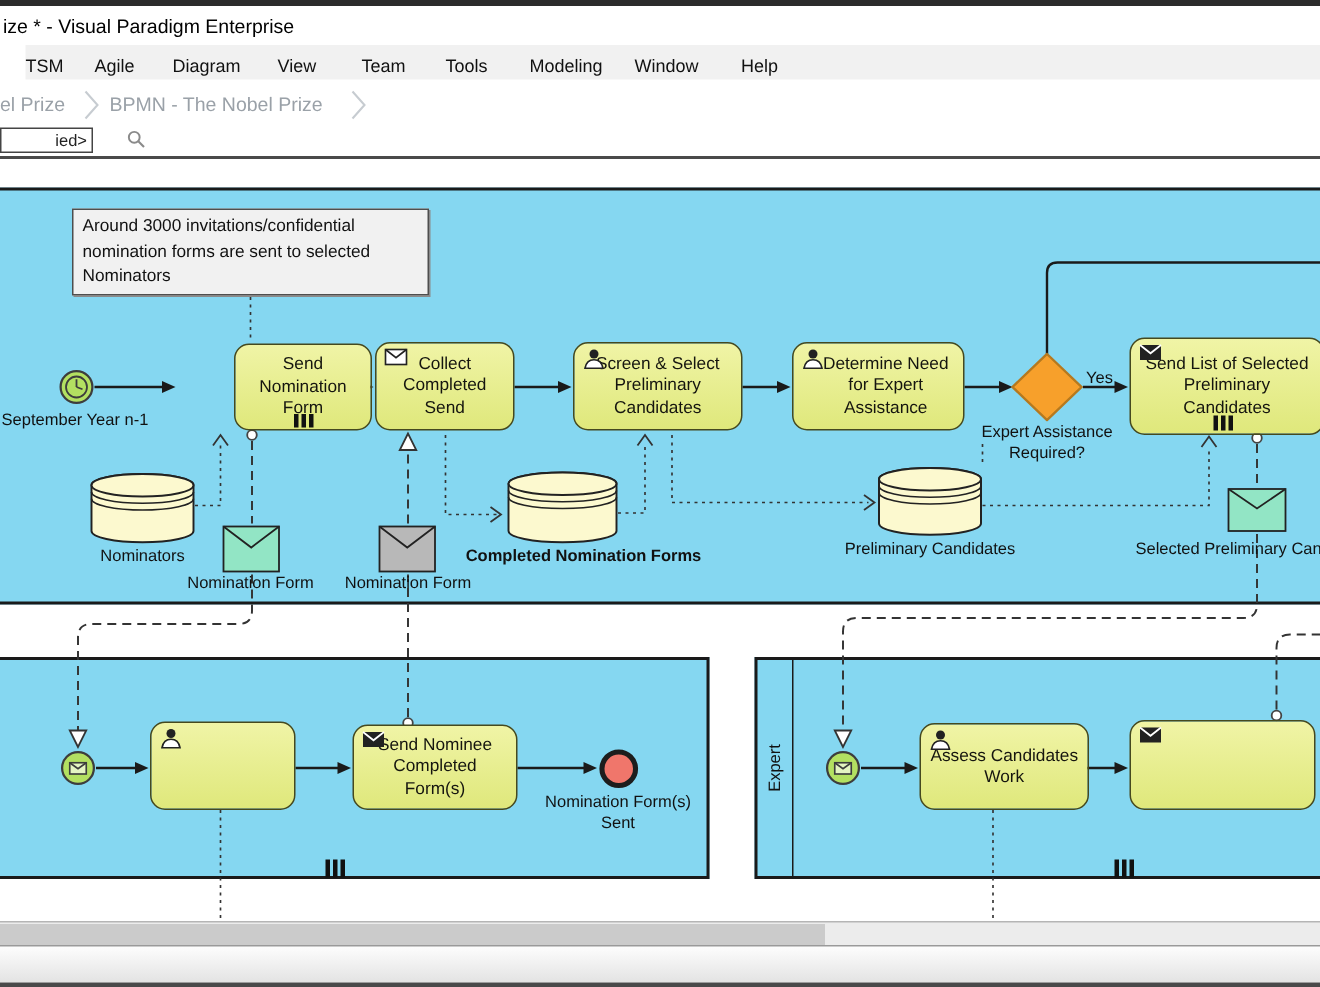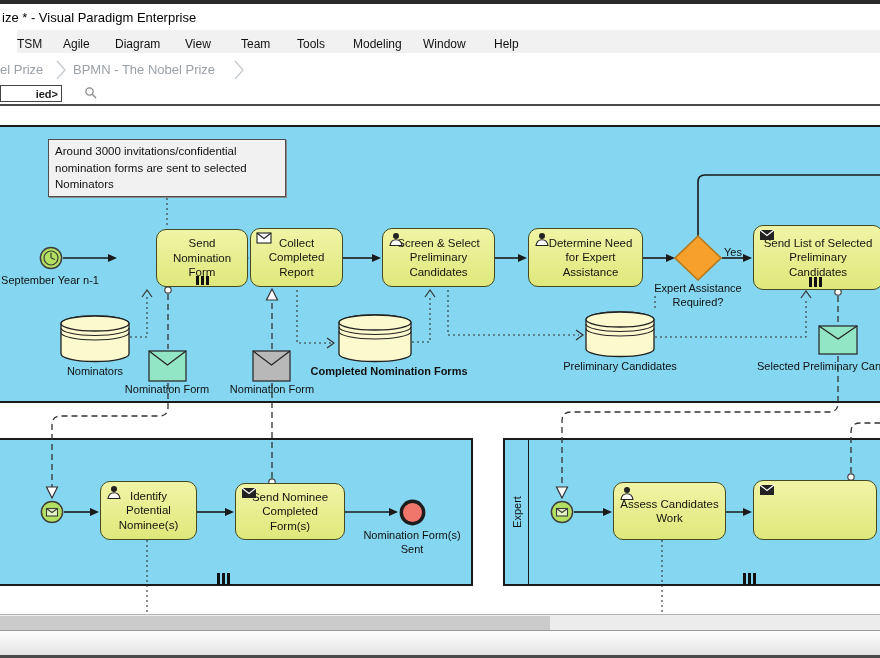--- a/index.html
+++ b/index.html
@@ -9,21 +9,21 @@
 
   
   #topstrip{left:0;top:0;width:880px;height:4px;background:#2b2b2b;}
   #titlebar{left:0;top:4px;width:880px;height:26px;background:#fff;}
   #titletext{left:2px;top:6px;font-size:13px;color:#000;white-space:nowrap;}
   #menubar{left:17px;top:30px;width:880px;height:23px;background:#f1f1f1;}
   .menuitem{position:absolute;top:7px;font-size:12px;color:#111;white-space:nowrap;}
   #crumbbar{left:0;top:57px;width:880px;height:26px;background:#fff;}
   .crumb{position:absolute;top:5px;font-size:13px;color:#9aa1a8;white-space:nowrap;}
   .crumb-arrow{position:absolute;top:2px;}
-  #toolrow{left:0;top:83px;width:792px;height:21px;background:#fff;font-weight:bold;}
+  #toolrow{left:0;top:83px;width:792px;height:21px;background:#fff;}
   #combo{left:0;top:2px;width:62px;height:17px;border:1px solid #444;background:#fff;
          font-size:11px;color:#222;text-align:right;line-height:17px;padding-right:3px;box-sizing:border-box;}
   #darkline{left:0;top:104px;width:880px;height:2px;background:#4a4a4a;}
 
   
   #canvas{left:0;top:106px;width:880px;height:508px;background:#fff;overflow:hidden;}
   .pool{position:absolute;background:#85d7f1;border:2px solid #1a1a1a;box-sizing:border-box;}
   #svglayer{position:absolute;left:0;top:0;width:880px;height:508px;pointer-events:none;}
   .sf{stroke:#1a1a1a;stroke-width:1.6;fill:none;}
   .sfh{fill:#1a1a1a;stroke:none;}
@@ -213,21 +213,21 @@
           <i style="height:9px"></i>
           <i style="height:9px"></i>
         </div>
     </div>
     <div class="task" style="left:250px;top:122px;width:93px;height:59px;">
       <span class="ticon">
         <svg width="16" height="12">
             <rect x="1" y="1" width="14" height="10" fill="#fff" stroke="#222" stroke-width="1.1"></rect>
         <polyline points="1,1 8,6.5 15,1" fill="none" stroke="#222" stroke-width="1.1"></polyline>
           </svg></span>
-      <span>Collect Completed Report</span>
+      <span>Collect Completed Send</span>
     </div>
     <div class="task" style="left:382px;top:122px;width:113px;height:59px;">
       <span class="ticon">
         <svg width="16" height="15">
             <circle cx="8" cy="4" r="3" fill="#222"></circle>
         <path d="M2,13.5 Q3,7.8 8,7.8 Q13,7.8 14,13.5 Z" fill="#fff" stroke="#222" stroke-width="1.1"></path>
           </svg></span>
       <span>Screen &amp; Select Preliminary Candidates</span>
     </div>
     <div class="task" style="left:528px;top:122px;width:115px;height:59px;padding-left:16px;">
@@ -250,21 +250,20 @@
           <i style="height:10px"></i>
           <i style="height:10px"></i>
         </div>
     </div>
     <div class="task" style="left:100px;top:375px;width:97px;height:59px;">
       <span class="ticon">
         <svg width="16" height="15">
             <circle cx="8" cy="4" r="3" fill="#222"></circle>
         <path d="M2,13.5 Q3,7.8 8,7.8 Q13,7.8 14,13.5 Z" fill="#fff" stroke="#222" stroke-width="1.1"></path>
           </svg></span>
-      <span>Identify Potential Nominee(s)</span>
     </div>
     <div class="task" style="left:235px;top:377px;width:110px;height:57px;">
       <span class="ticon">
         <svg width="16" height="12">
             <rect x="1" y="1" width="14" height="10" fill="#222"></rect>
         <polyline points="1,1 8,6.5 15,1" fill="none" stroke="#fff" stroke-width="1.2"></polyline>
           </svg></span>
       <span>Send Nominee Completed Form(s)</span>
     </div>
     <div class="task" style="left:613px;top:376px;width:113px;height:58px;">

